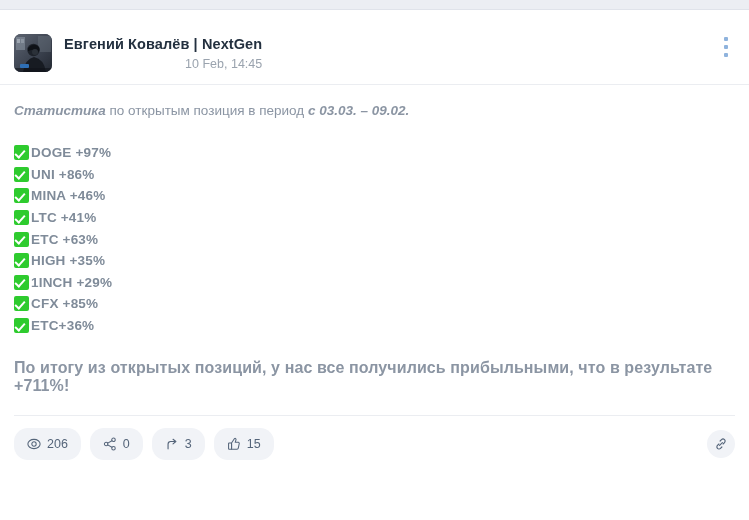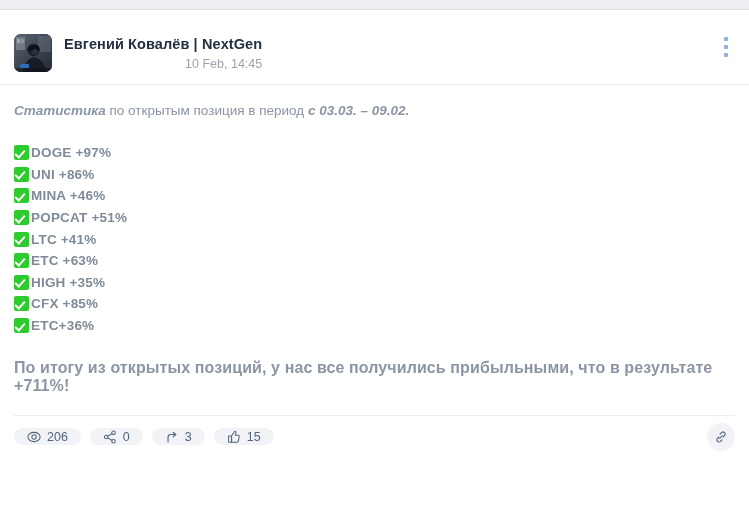--- a/index.html
+++ b/index.html
@@ -154,21 +154,21 @@
     align-items: center;
     padding: 12px 14px;
     position: relative;
   }
   .pill {
     display: inline-flex;
     align-items: center;
     gap: 6px;
     background: #f1f3f7;
     border-radius: 14px;
-    height: 17px;
+    height: 32px;
     padding: 0 13px;
     margin-right: 9px;
     color: #55657a;
     font-size: 12.5px;
     cursor: pointer;
     box-sizing: border-box;
   }
   .pill svg { display: block; }
   .link-btn {
     position: absolute;
@@ -241,33 +241,33 @@
         <div class="stat-row">
           <span class="mark ok"></span>
           <span>UNI +86%</span>
         </div>
         <div class="stat-row">
           <span class="mark ok"></span>
           <span>MINA +46%</span>
         </div>
         <div class="stat-row">
           <span class="mark ok"></span>
-          <span>POPCAT +51%</span>
-        </div>
-        <div class="stat-row">
-          <span class="mark ok"></span>
           <span>LTC +41%</span>
         </div>
         <div class="stat-row">
           <span class="mark ok"></span>
           <span>ETC +63%</span>
         </div>
         <div class="stat-row">
           <span class="mark ok"></span>
           <span>HIGH +35%</span>
+        </div>
+        <div class="stat-row">
+          <span class="mark ok"></span>
+          <span>1INCH +29%</span>
         </div>
         <div class="stat-row">
           <span class="mark ok"></span>
           <span>CFX +85%</span>
         </div>
         <div class="stat-row">
           <span class="mark ok"></span>
           <span>ETC+36%</span>
         </div>
       </div>

